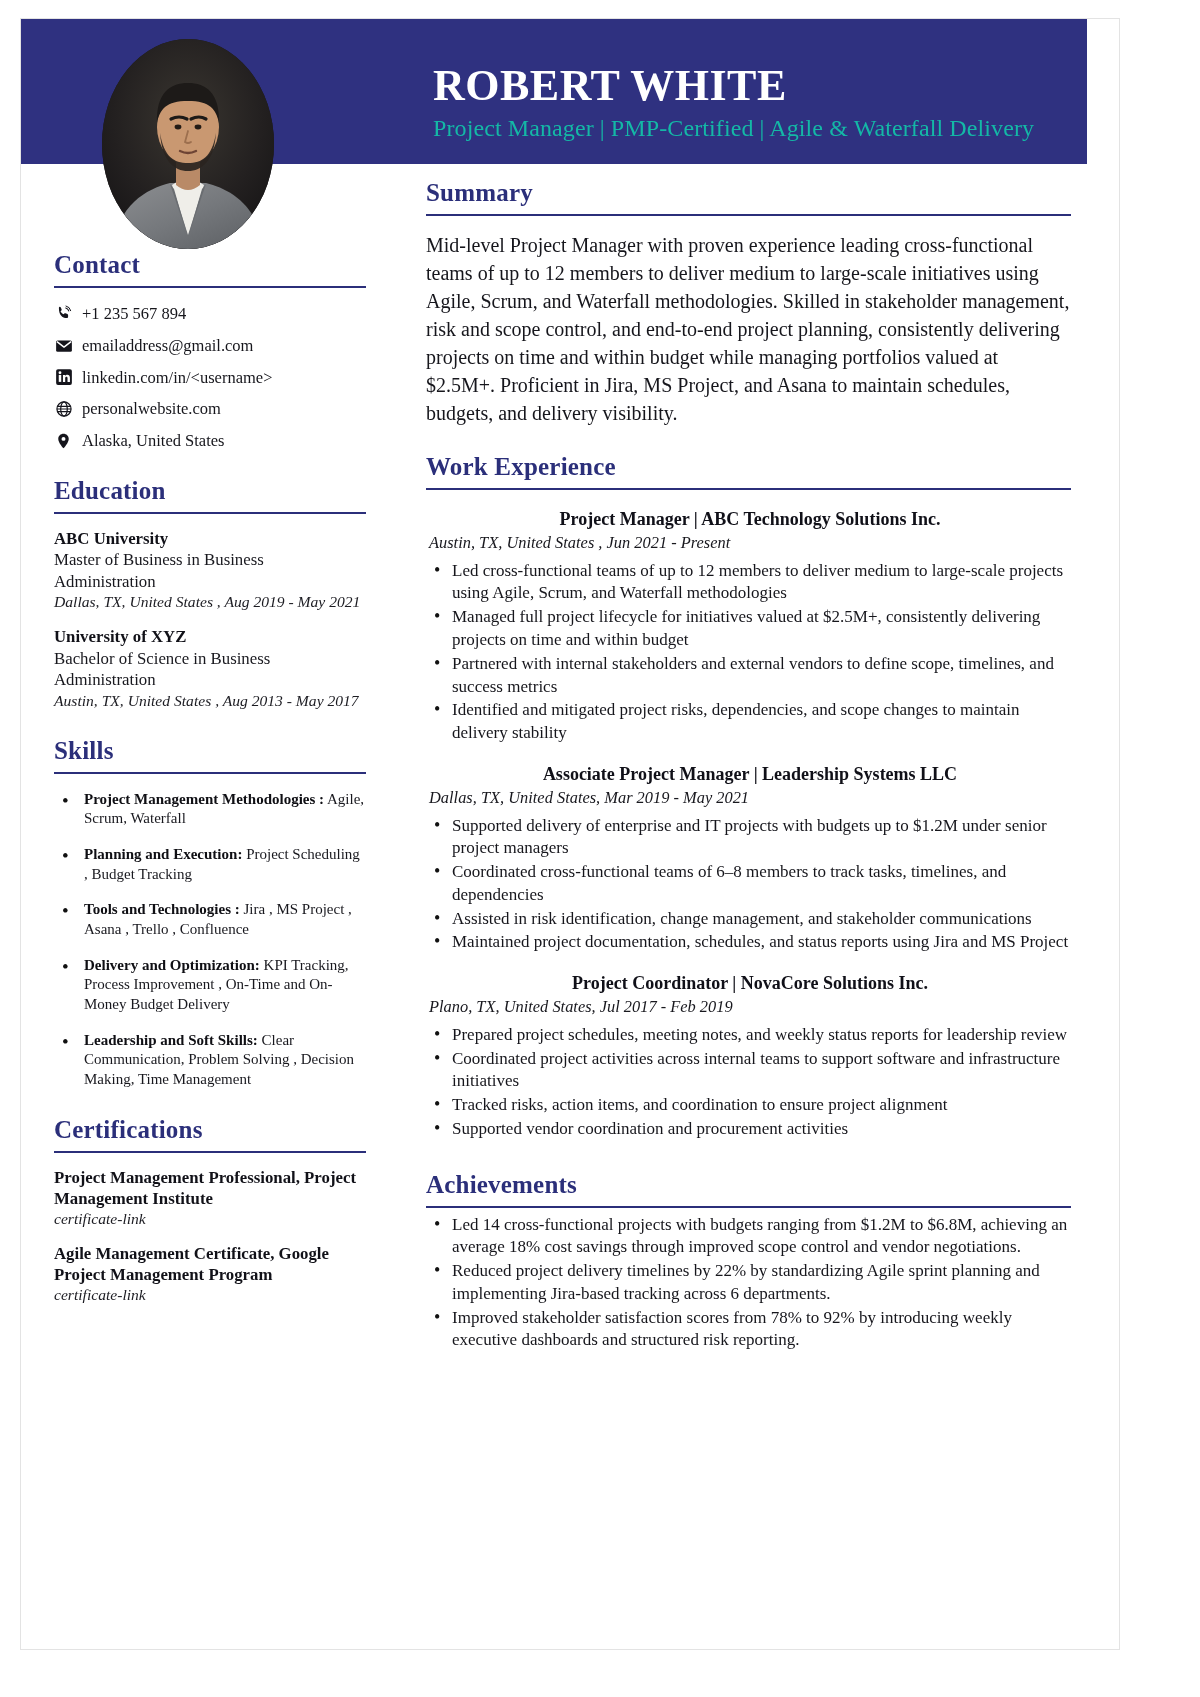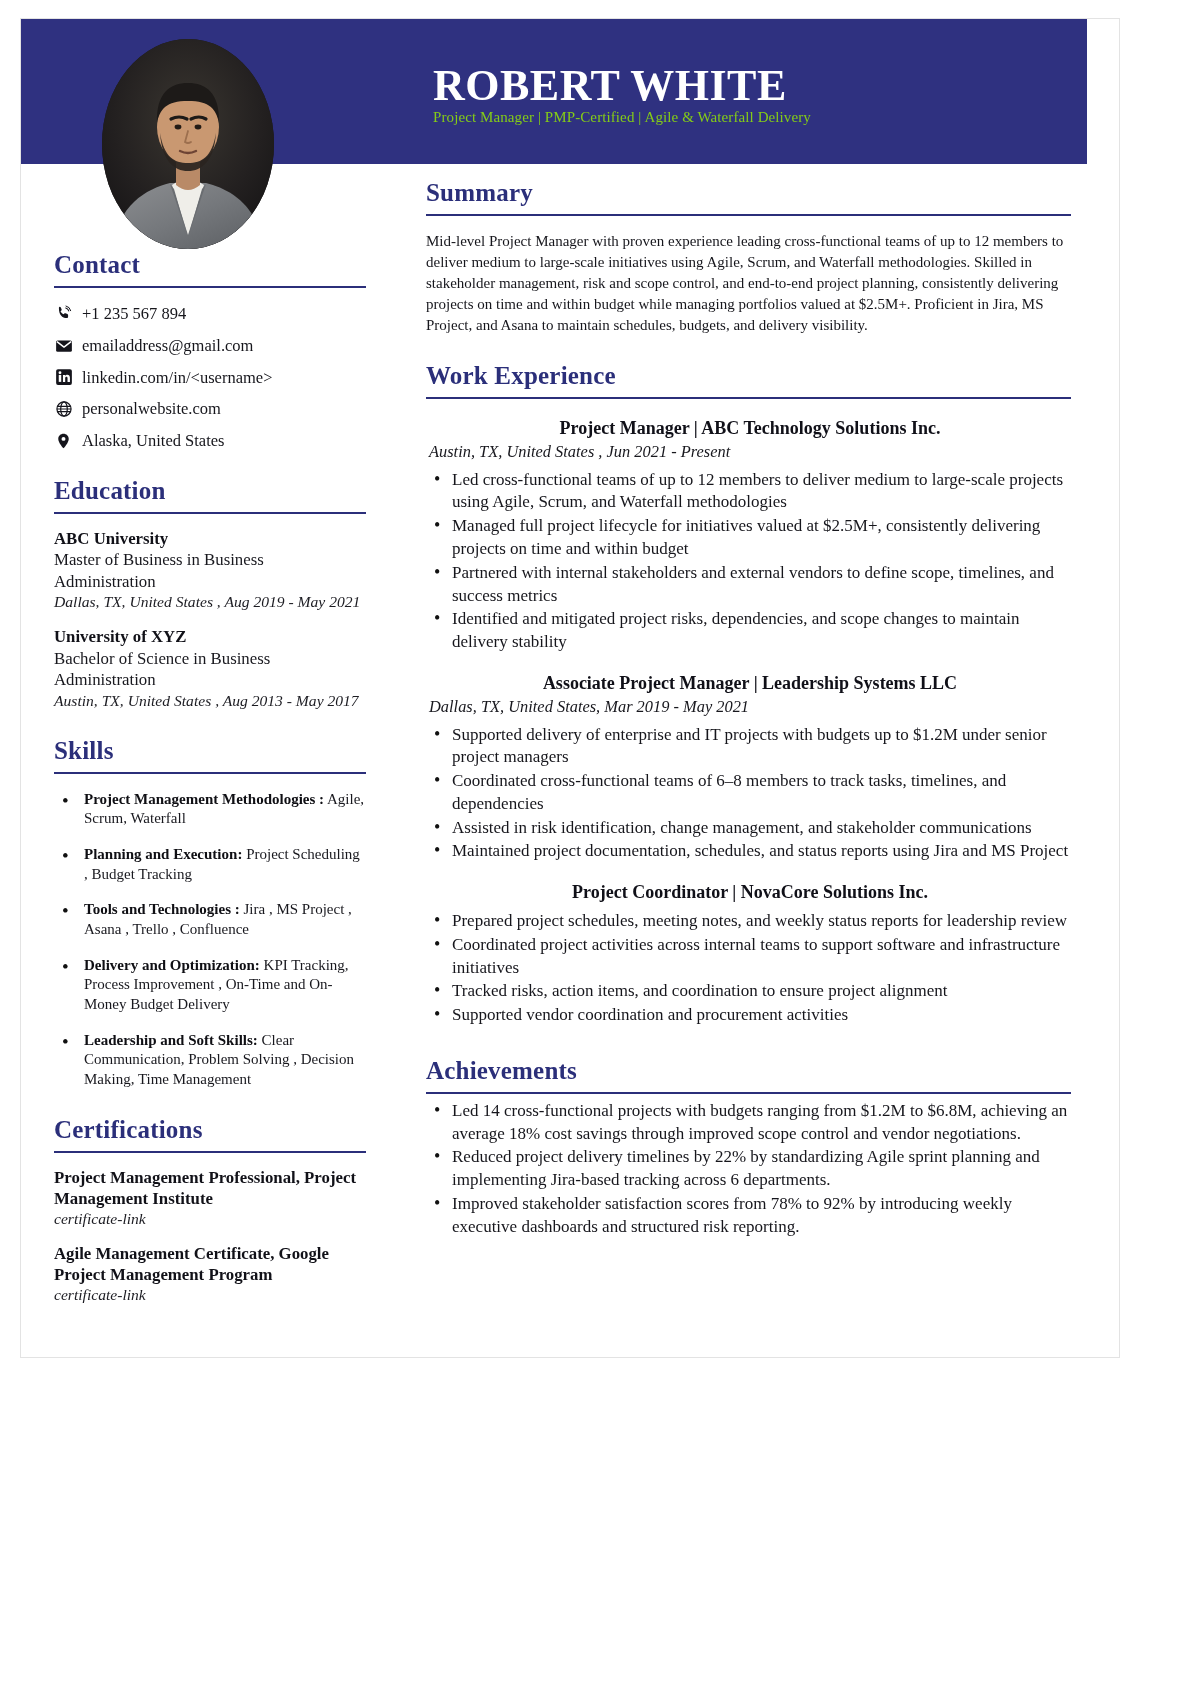--- a/index.html
+++ b/index.html
@@ -12,21 +12,21 @@
     color: #1a1a1a;
     position: relative;
     overflow: hidden;
   }
 
   .page {
     position: absolute;
     left: 20px;
     top: 18px;
     width: 1100px;
-    height: 1340px;
+    height: 1632px;
     background: #fff;
     border: 1px solid #e3e3e3;
   }
 
   
   .banner {
     position: absolute;
     left: 0;
     top: 0;
     width: 1066px;
@@ -44,22 +44,23 @@
   .name {
     font-family: "Liberation Serif", "DejaVu Serif", serif;
     font-size: 44px;
     font-weight: bold;
     letter-spacing: 0.5px;
     color: #ffffff;
     line-height: 1.04;
   }
 
   .headline {
-    font-size: 15px;
-    color: #84cc16;
+    margin-top: 6px;
+    font-size: 24px;
+    color: #14b8a6;
     letter-spacing: 0.1px;
   }
 
   
   .photo {
     position: absolute;
     left: 81px;
     top: 20px;
     width: 172px;
     height: 210px;
@@ -173,21 +174,21 @@
     color: #111;
   }
   .skill-item b {
     font-weight: bold;
     color: #0f0f14;
   }
 
   
   .summary-text {
     margin-top: 15px;
-    font-size: 15px;
+    font-size: 20px;
     line-height: 1.40;
     color: #16161c;
     text-align: left;
   }
 
   .job { margin-top: 18px; }
   .job:first-of-type { margin-top: 16px; }
 
   .job-title {
     font-size: 18px;
@@ -438,20 +439,21 @@
         <ul class="bullets">
           <li>Supported delivery of enterprise and IT projects with budgets up to $1.2M under senior project managers</li>
           <li>Coordinated cross-functional teams of 6–8 members to track tasks, timelines, and dependencies</li>
           <li>Assisted in risk identification, change management, and stakeholder communications</li>
           <li>Maintained project documentation, schedules, and status reports using Jira and MS Project</li>
         </ul>
       </div>
 
       <div class="job">
         <div class="job-title">Project Coordinator | NovaCore Solutions Inc.</div>
+        <div class="job-meta">Plano, TX, United States, Jul 2017 - Feb 2019</div>
         <ul class="bullets">
           <li>Prepared project schedules, meeting notes, and weekly status reports for leadership review</li>
           <li>Coordinated project activities across internal teams to support software and infrastructure initiatives</li>
           <li>Tracked risks, action items, and coordination to ensure project alignment</li>
           <li>Supported vendor coordination and procurement activities</li>
         </ul>
       </div>
     </div>
 
     <div class="ach-block">

